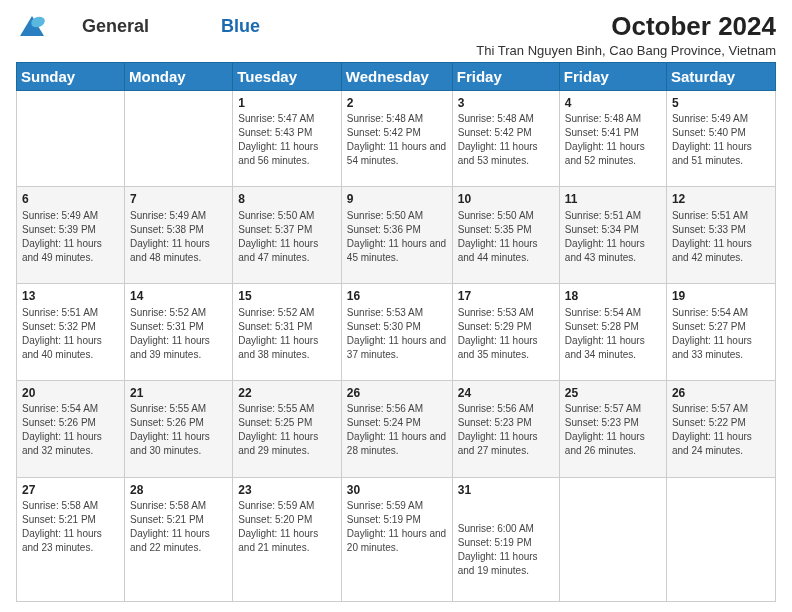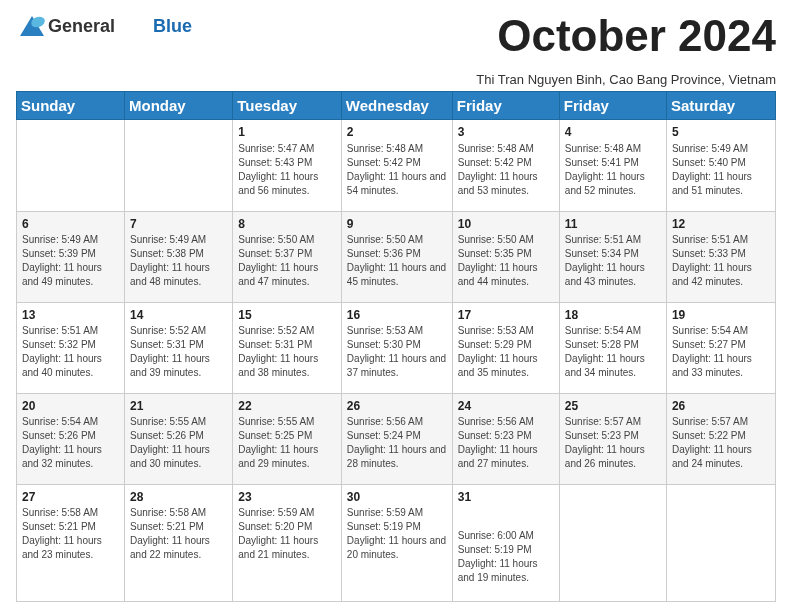--- a/index.html
+++ b/index.html
@@ -27,34 +27,35 @@
       display: flex;
       flex-direction: column;
       align-items: flex-start;
     }
     .logo-text {
       display: flex;
       align-items: center;
       font-size: 18px;
       font-weight: bold;
       color: #333;
+      gap: 34px;
     }
     .title-block {
       text-align: right;
     }
     .month-title {
-      font-size: 44px;
+      font-size: 26px;
       font-weight: bold;
       color: #222;
       line-height: 1.1;
     }
     .subtitle {
       font-size: 13px;
       color: #333;
-      margin-top: 12px;
+      margin-top: 2px;
     }
     .calendar {
       width: 100%;
       border-collapse: collapse;
       flex: 1;
       font-size: 10.5px;
     }
     .calendar thead th {
       background: #2a7fc1;
       color: #fff;

